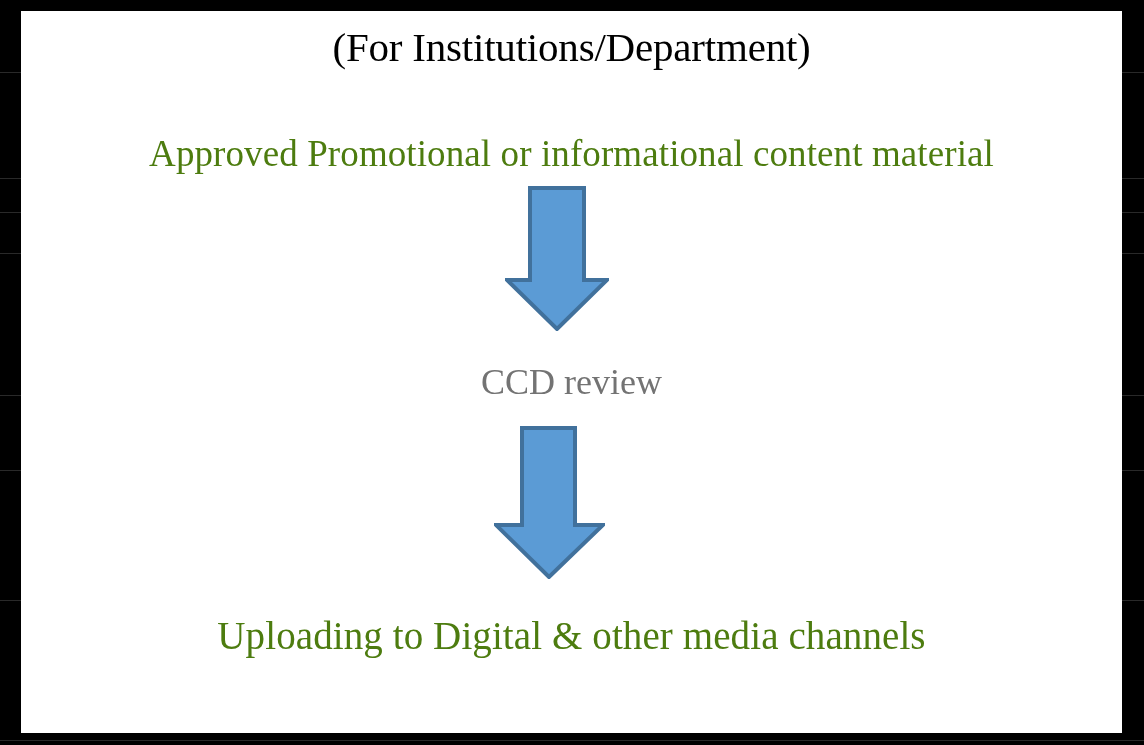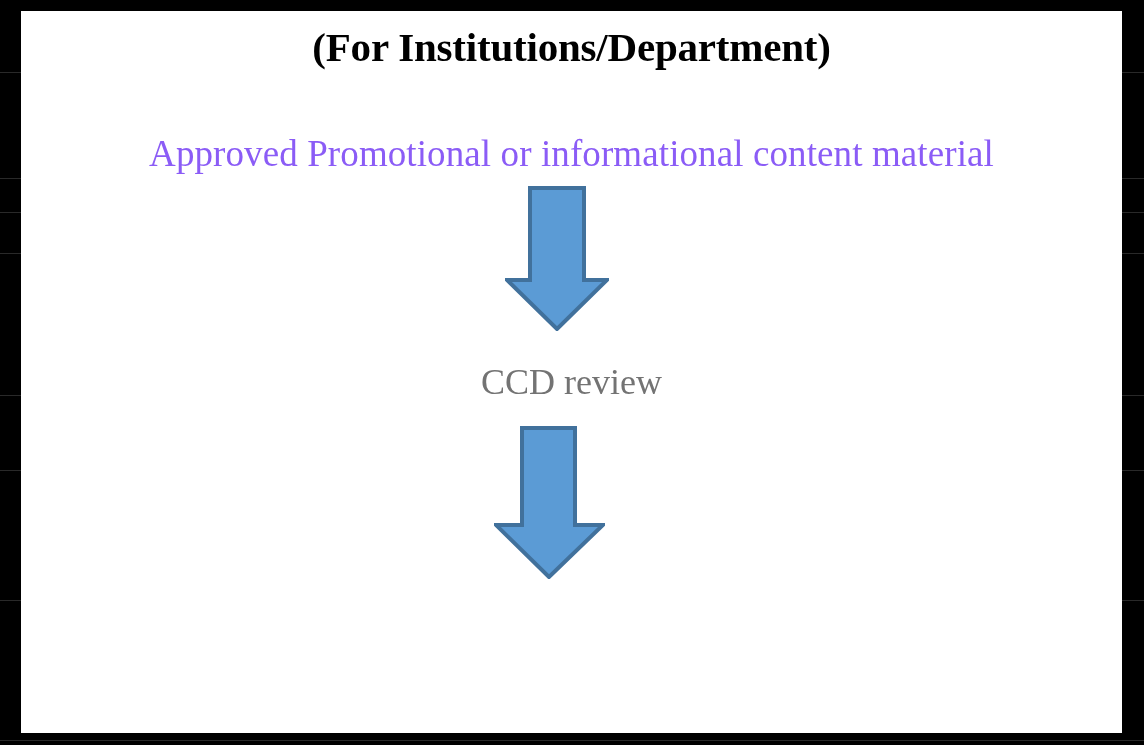--- a/index.html
+++ b/index.html
@@ -44,34 +44,34 @@
     overflow: hidden;
   }
 
   
   #slide-title {
     position: absolute;
     left: 0;
     top: 12px;
     width: 1101px;
     text-align: center;
-    font-weight: bold;
+    font-weight: normal;
     font-size: 41px;
     line-height: 48px;
     color: #000000;
     letter-spacing: -0.2px;
     white-space: nowrap;
   }
 
   
   .flow-text {
     position: absolute;
     width: 1101px;
     text-align: center;
-    color: #8b5cf6;
+    color: #4d7c0f;
     white-space: nowrap;
   }
   #step-approved {
     top: 120px;
     font-size: 37px;
     line-height: 46px;
     letter-spacing: 0.1px;
   }
   #step-ccd {
     top: 349px;
@@ -131,15 +131,16 @@
     </div>
 
     <div class="flow-text" id="step-ccd">CCD review</div>
 
     <div class="flow-arrow" id="arrow-two">
       <svg viewBox="0 0 111 153" preserveAspectRatio="none" xmlns="http://www.w3.org/2000/svg">
         <polygon points="28,2 81,2 81,99 109,99 55,151 2,99 28,99" fill="#5B9BD5" stroke="#41719C" stroke-width="4" stroke-linejoin="miter"></polygon>
       </svg>
     </div>
 
+    <div class="flow-text" id="step-upload">Uploading to Digital &amp; other media channels</div>
 
   </div>
 </div>
 
 </body></html>

